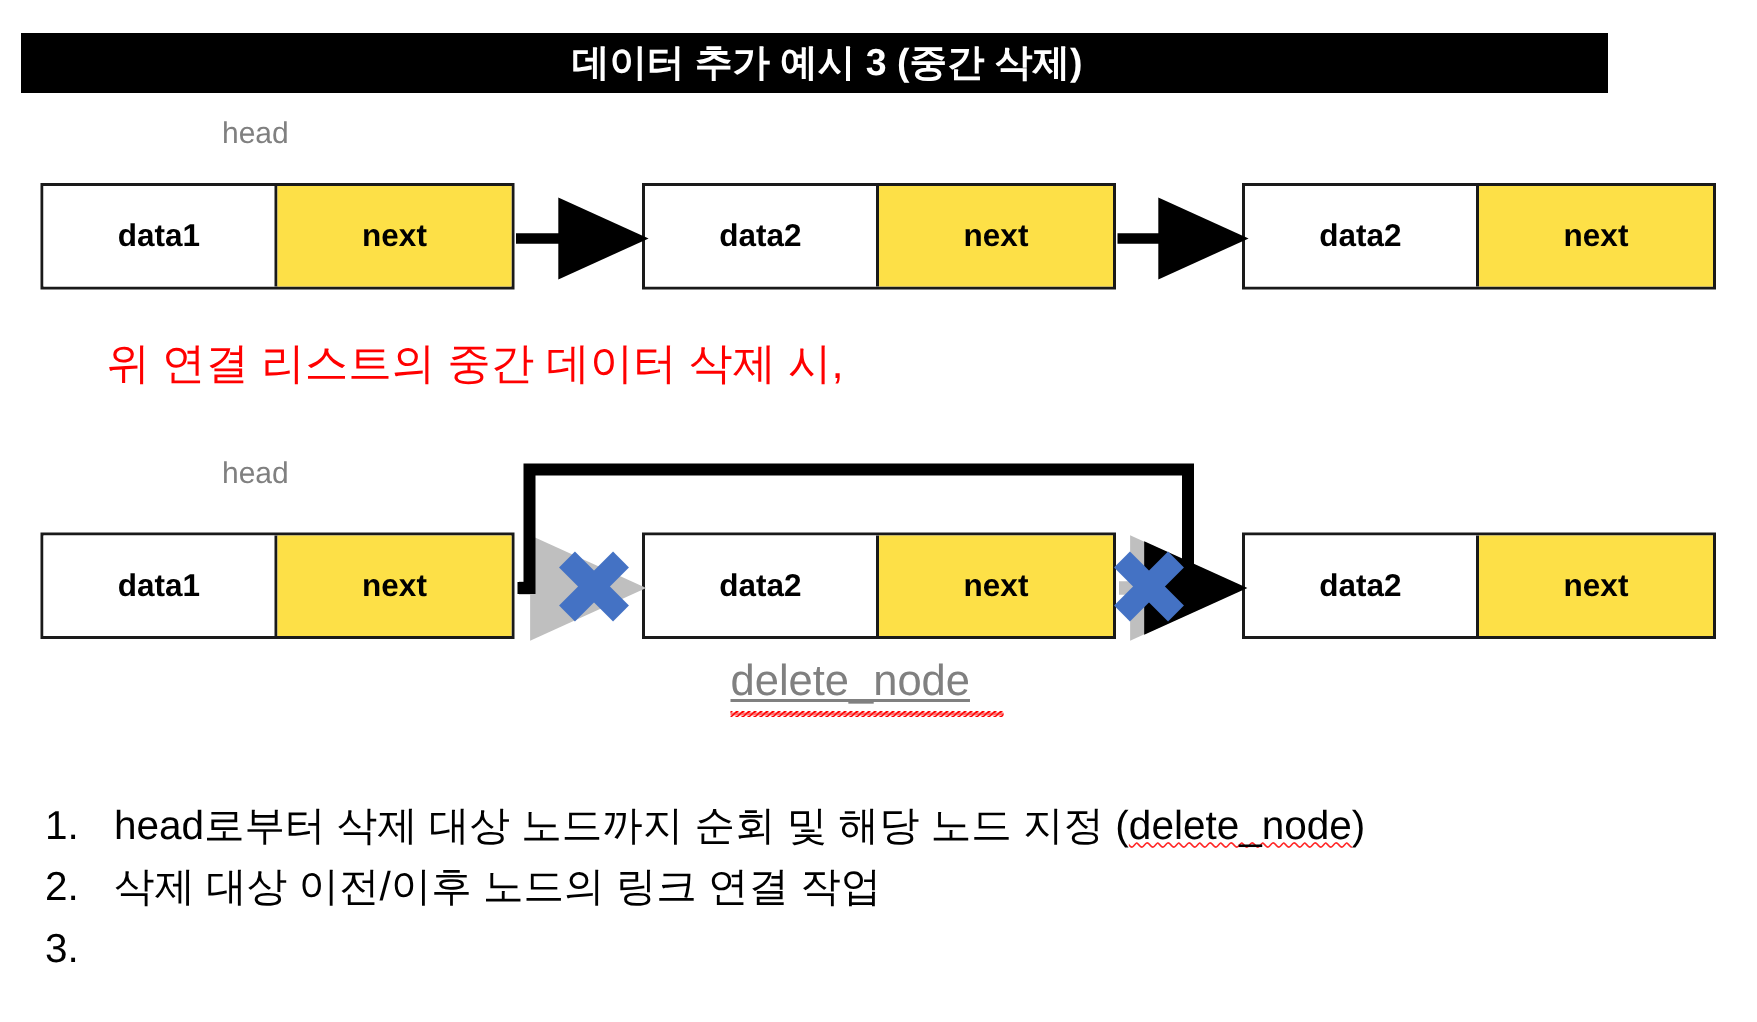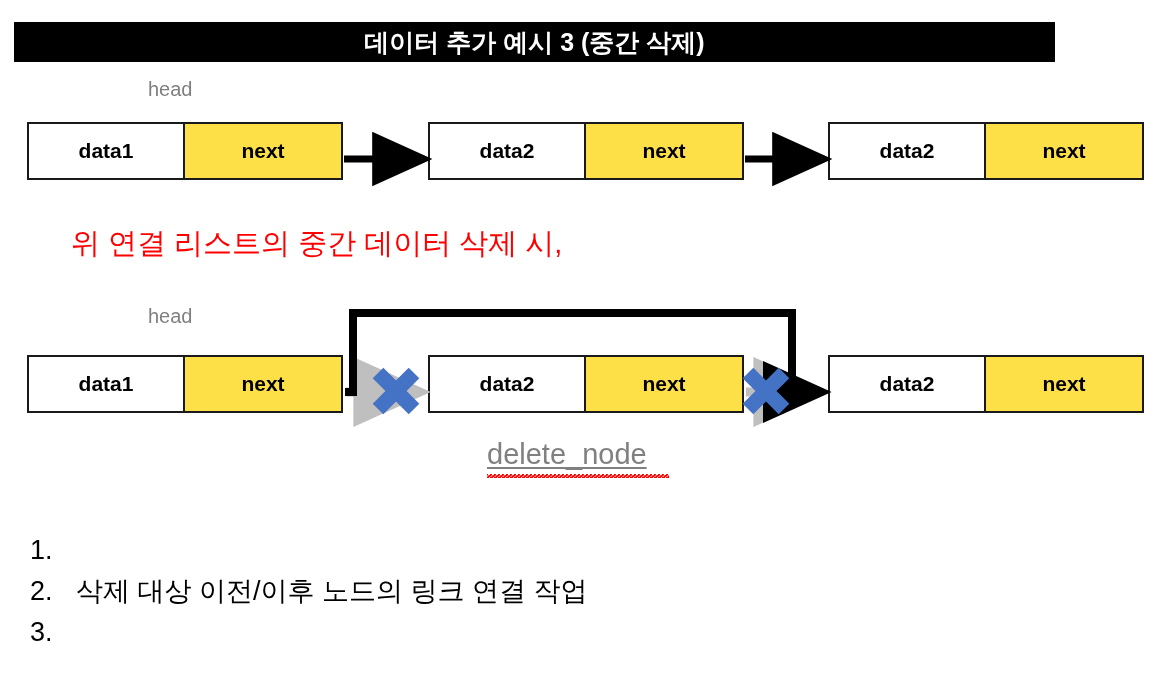--- a/index.html
+++ b/index.html
@@ -26,34 +26,35 @@
   .title-bar {
     position: absolute;
     left: 14px;
     top: 22px;
     width: 1041px;
     height: 40px;
     background: #000000;
     display: flex;
     align-items: center;
     justify-content: center;
+    padding-left: 17px;
   }
   .title-bar .title-text {
     color: #ffffff;
     font-size: 25px;
     font-weight: 600;
     line-height: 1;
     letter-spacing: 0px;
     white-space: nowrap;
   }
 
   
   .node {
     position: absolute;
-    height: 58px;
+    height: 71px;
     border: 2px solid #1a1a1a;
     box-sizing: border-box;
     display: flex;
     background: #ffffff;
   }
   .node .cell {
     display: flex;
     align-items: center;
     justify-content: center;
     font-size: 21px;
@@ -247,20 +248,21 @@
     <g>
       <line x1="748" y1="373" x2="784" y2="409" stroke="#4472c4" stroke-width="15" stroke-linecap="butt"></line>
       <line x1="784" y1="373" x2="748" y2="409" stroke="#4472c4" stroke-width="15" stroke-linecap="butt"></line>
     </g>
   </svg>
 
   <div class="step-list">
 
     <div class="step-item">
       <span class="step-num">1.</span>
+      <span class="step-text"><span>head로부터 삭제 대상 노드까지 순회 및 해당 노드 지정 (</span><span class="spell">delete_node</span><span>)</span></span>
     </div>
 
     <div class="step-item">
       <span class="step-num">2.</span>
       <span class="step-text"><span>삭제 대상 이전/이후 노드의 링크 연결 작업</span></span>
     </div>
 
     <div class="step-item">
       <span class="step-num">3.</span>
     </div>

